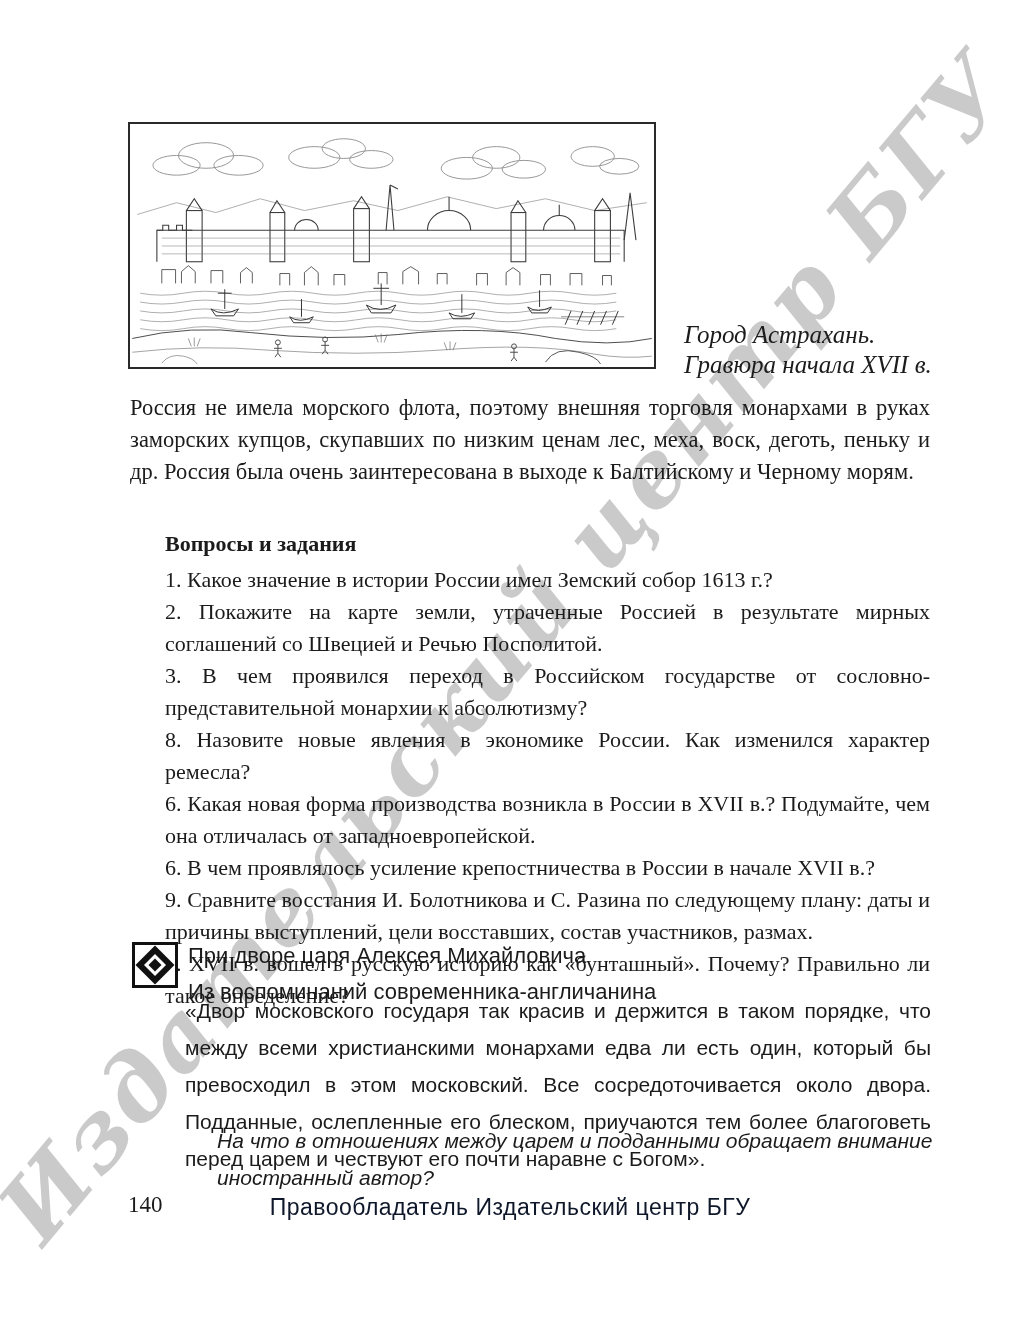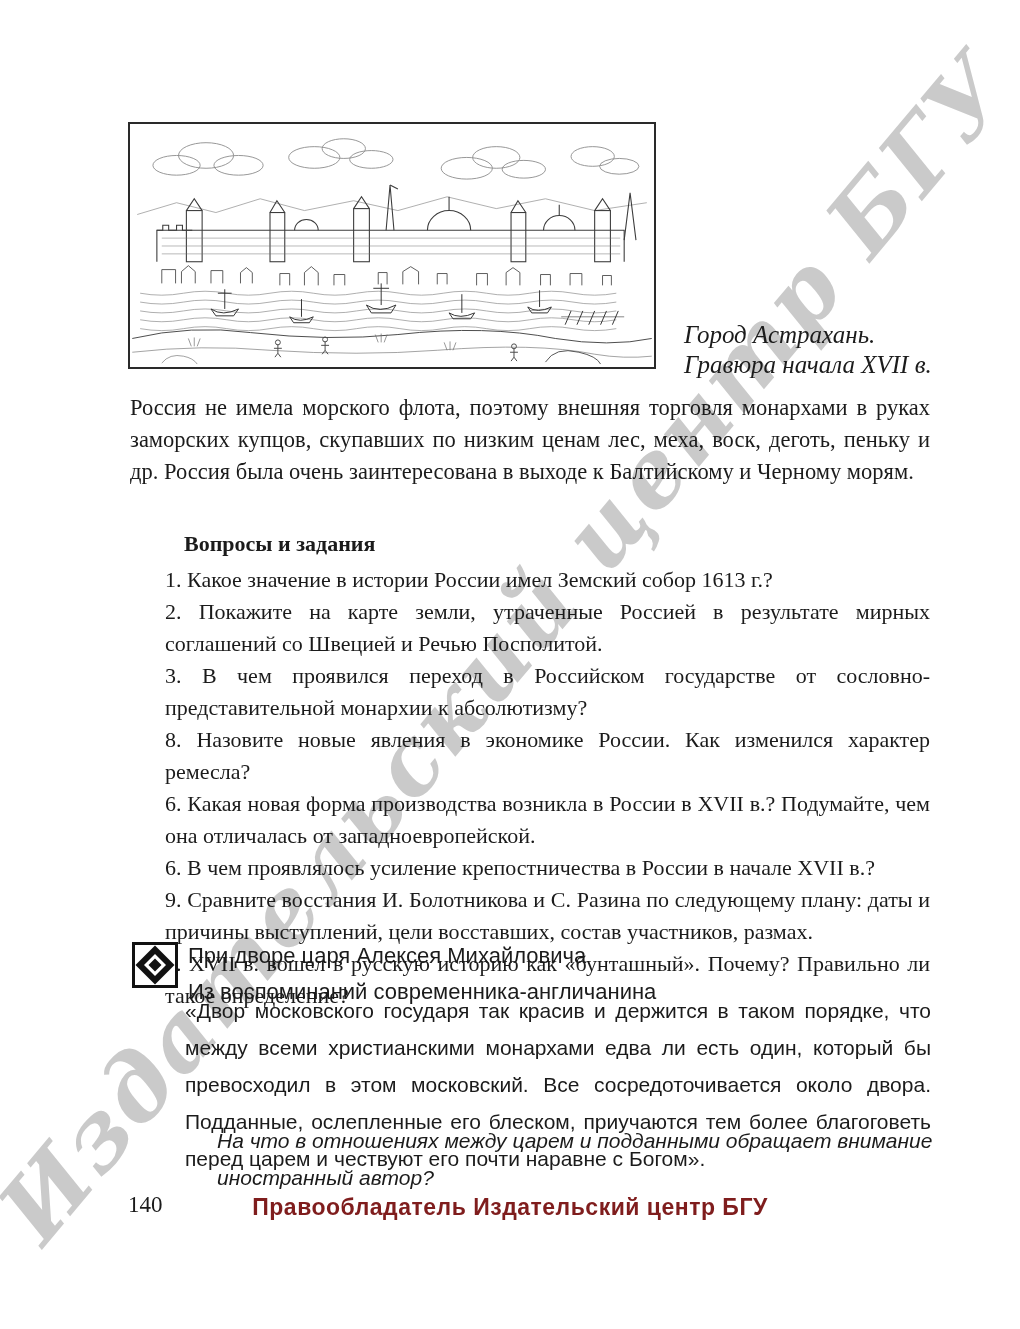--- a/index.html
+++ b/index.html
@@ -58,21 +58,20 @@
   
   .questions-block {
     left: 165px; top: 528px;
     width: 765px;
     font-size: 22px;
     line-height: 32px;
   }
   .questions-heading {
     font-weight: bold;
     margin-bottom: 4px;
-    margin-left: 19px;
   }
   .question-item { text-align: justify; }
 
   
   .source-icon-box {
     left: 132px; top: 942px;
     width: 46px; height: 46px;
   }
   .source-titles {
     left: 188px; top: 938px;
@@ -103,23 +102,23 @@
   
   .page-number {
     left: 128px; top: 1192px;
     font-size: 23px;
   }
   .copyright-line {
     left: 510px; top: 1194px;
     transform: translateX(-50%);
     font-family: "Liberation Sans", sans-serif;
     font-size: 23px;
-    font-weight: 700;
+    font-weight: 400;
     letter-spacing: 0.5px;
-    color: #7f1d1d;
+    color: #0f172a;
     white-space: nowrap;
   }
 </style>
 </head>
 <body>
 
 <div class="watermark">Издательский центр БГУ</div>
 
 <div class="layer figure-frame">
   <svg viewBox="0 0 528 247" fill="none" stroke="#4a4a4a" stroke-width="1">

